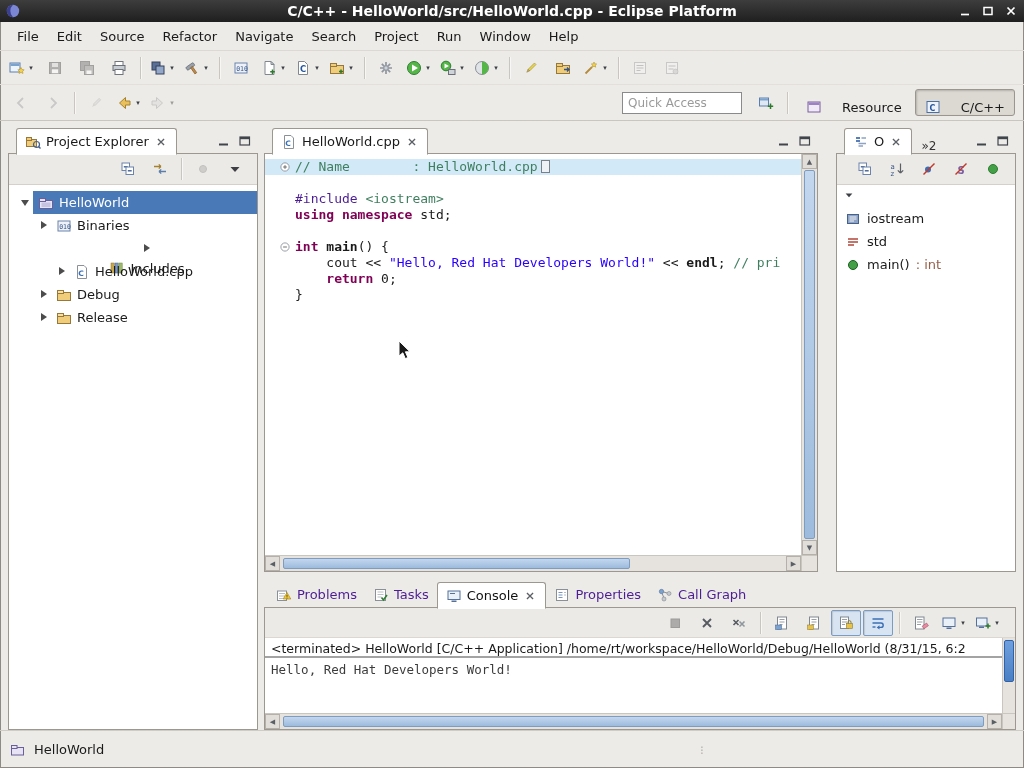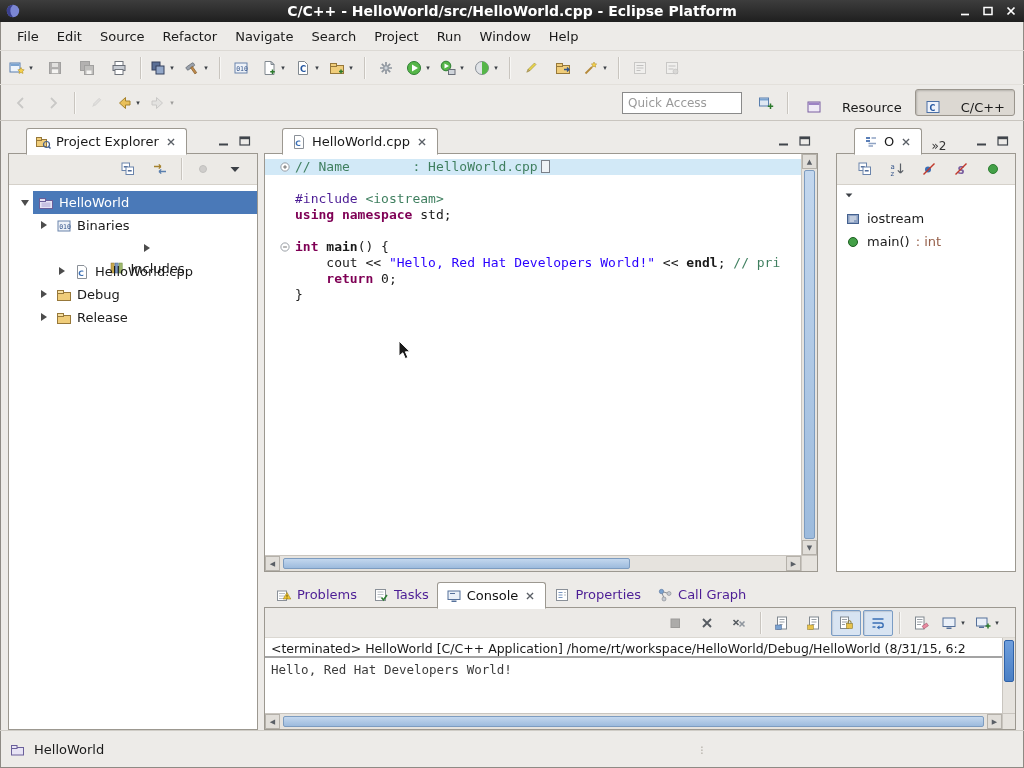--- a/index.html
+++ b/index.html
@@ -36,21 +36,21 @@
   .qa-input{width:108px;height:18px;border:1px solid #8a8a8a;background:#fff;font-size:12px;
             padding:1px 5px;margin-right:8px;font-family:"DejaVu Sans",sans-serif;color:#333}
   .qa-input::placeholder{color:#9a9a9a}
   .persp-btn{display:inline-flex;align-items:flex-end;gap:20px;height:25px;padding:0 9px;margin-left:3px;
              border:1px solid transparent;border-radius:3px;white-space:nowrap}
   .persp-btn.active{background:#dcd8d2;border:1px solid #9a958d;box-shadow:inset 1px 1px 2px rgba(0,0,0,.18)}
 
   
   .panel{position:absolute}
   .panel-header{position:relative;height:26px;z-index:2;white-space:nowrap}
-  .tab{display:inline-flex;align-items:center;gap:5px;height:25px;padding:0 8px;margin-left:18px;
+  .tab{display:inline-flex;align-items:center;gap:5px;height:25px;padding:0 8px;margin-left:8px;
        position:relative;top:1px;background:#fff;border:1px solid #9c9890;border-bottom:1px solid #fff;
        border-radius:3px 3px 0 0;z-index:3}
   .btab{display:inline-flex;align-items:center;gap:5px;height:25px;padding:0 8px;color:#4c1d95;
         position:relative;top:1px}
   .btab.active{background:#fff;border:1px solid #9c9890;border-bottom:1px solid #fff;
                border-radius:3px 3px 0 0;color:#111;z-index:3}
   .tab-close{width:14px;height:14px;display:inline-flex}
   .hdr-btns{position:absolute;right:4px;top:5px;display:flex;gap:3px}
   .hbtn{width:18px;height:17px;display:flex;align-items:center;justify-content:center}
   .more-tabs{font-size:12px;color:#333;margin-left:5px;position:relative;top:1px}
@@ -760,20 +760,28 @@
             <svg viewBox="0 0 16 16" width="16" height="16">
               <rect x="2.5" y="3.5" width="11" height="9" fill="#8fa3c4" stroke="#44618f"></rect>
               <path d="M4.5 6h7M4.5 8h7M4.5 10h4.5" stroke="#fff" stroke-width=".9"></path>
             </svg>
           </span>
           <span class="ol-label">iostream</span>
         </div>
         <div class="ol-row">
           <span class="icon">
             <svg viewBox="0 0 16 16" width="16" height="16">
+              <path d="M3 5h10M3 8h10M3 11h6" stroke="#b0483c" stroke-width="1.6"></path>
+            </svg>
+          </span>
+          <span class="ol-label">std</span>
+        </div>
+        <div class="ol-row">
+          <span class="icon">
+            <svg viewBox="0 0 16 16" width="16" height="16">
               <circle cx="8" cy="8" r="4.5" fill="#43a047" stroke="#1b5e20"></circle>
             </svg>
           </span>
           <span class="ol-label">main()</span>
           <span class="ol-type"> : int</span>
         </div>
       </div>
   </div>
 </div>
 

